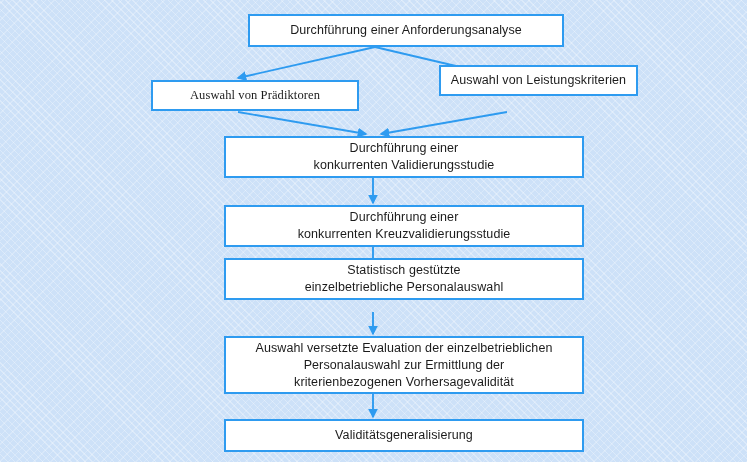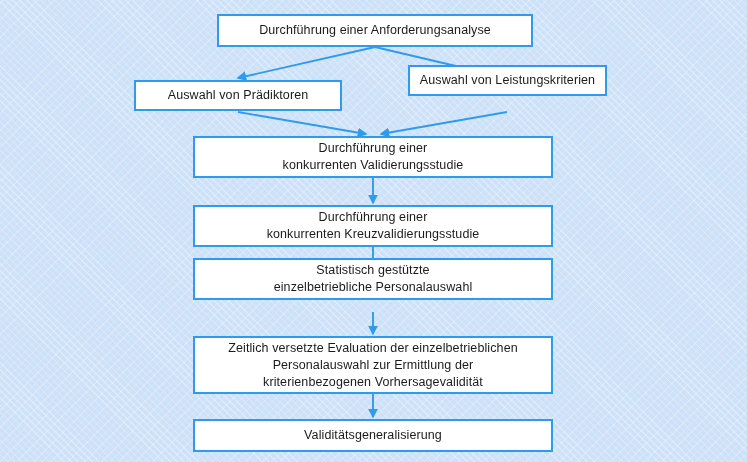--- a/index.html
+++ b/index.html
@@ -38,20 +38,21 @@
     display: flex;
     align-items: center;
     justify-content: center;
     text-align: center;
     color: #1b1b1b;
     font-size: 12.5px;
     line-height: 17px;
     letter-spacing: 0.1px;
     white-space: pre-line;
     z-index: 2;
+    margin-left: 31px;
   }
 </style>
 </head>
 <body>
 
 <div id="canvas">
 
   <svg id="connectors" viewBox="0 0 747 462" width="747" height="462">
     <defs>
       <marker id="arrow" viewBox="0 0 10 10" refX="8.4" refY="5" markerWidth="5.2" markerHeight="5.2" orient="auto-start-reverse">
@@ -70,26 +71,26 @@
     <path d="M 373 178 L 373 203" stroke="#2e9bf0" stroke-width="1.9" fill="none" marker-end="url(#arrow)"></path>
 
     <path d="M 373 247 L 373 268" stroke="#2e9bf0" stroke-width="1.9" fill="none" marker-end="url(#arrow)"></path>
 
     <path d="M 373 312 L 373 334" stroke="#2e9bf0" stroke-width="1.9" fill="none" marker-end="url(#arrow)"></path>
 
     <path d="M 373 394 L 373 417" stroke="#2e9bf0" stroke-width="1.9" fill="none" marker-end="url(#arrow)"></path>
   </svg>
 
   <div class="node" style="left: 217px; top: 14px; width: 316px; height: 33px;">Durchführung einer Anforderungsanalyse</div>
-  <div class="node" style="left: 134px; top: 80px; width: 208px; height: 31px;">Auswahl von Prädiktoren</div>
+  <div class="node" style="left: 120px; top: 80px; width: 208px; height: 31px; font-family: Liberation Serif, serif;">Auswahl von Prädiktoren</div>
   <div class="node" style="left: 408px; top: 65px; width: 199px; height: 31px;">Auswahl von Leistungskriterien</div>
   <div class="node" style="left: 193px; top: 136px; width: 360px; height: 42px;">Durchführung einer
 konkurrenten Validierungsstudie</div>
   <div class="node" style="left: 193px; top: 205px; width: 360px; height: 42px;">Durchführung einer
 konkurrenten  Kreuzvalidierungsstudie</div>
   <div class="node" style="left: 193px; top: 258px; width: 360px; height: 42px;">Statistisch gestützte
 einzelbetriebliche Personalauswahl</div>
-  <div class="node" style="left: 193px; top: 336px; width: 360px; height: 58px;">Zeitlich versetzte Evaluation der einzelbetrieblichen
+  <div class="node" style="left: 193px; top: 336px; width: 360px; height: 58px;">Auswahl versetzte Evaluation der einzelbetrieblichen
 Personalauswahl zur Ermittlung der
 kriterienbezogenen Vorhersagevalidität</div>
   <div class="node" style="left: 193px; top: 419px; width: 360px; height: 33px;">Validitätsgeneralisierung</div>
 
 </div>
 
 </body></html>

